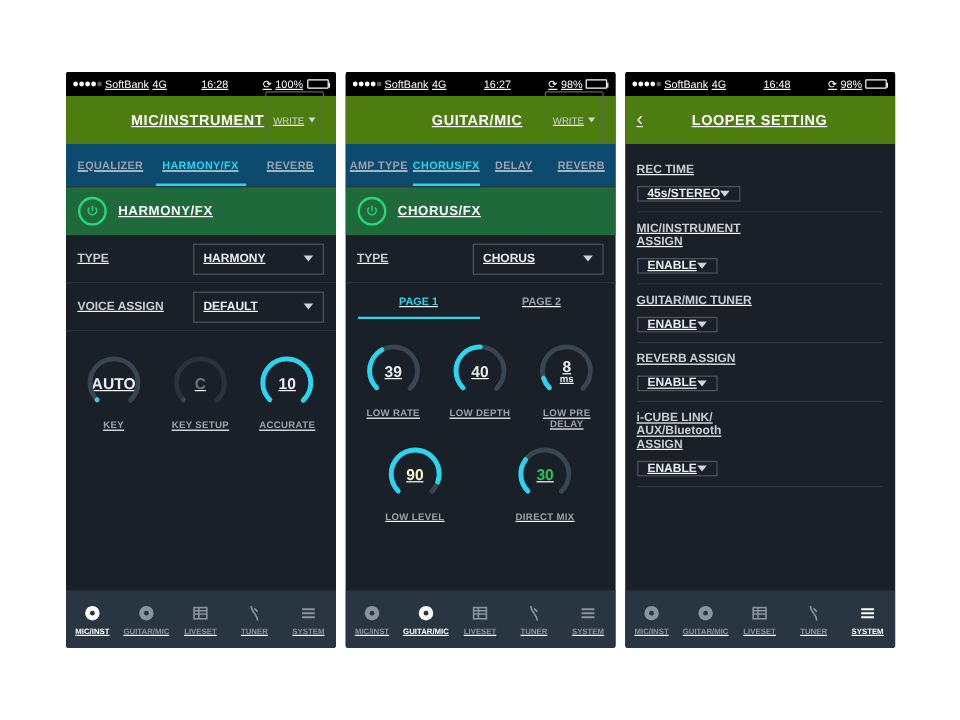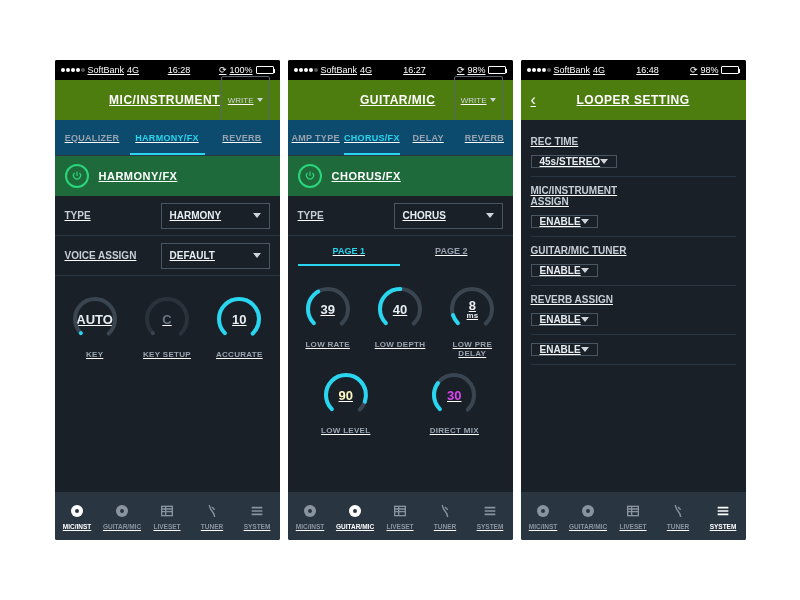--- a/index.html
+++ b/index.html
@@ -283,21 +283,21 @@
             <div class="dial-val" style="color: #fef9c3;">90</div>
           </div>
           <div class="dial-cap">LOW LEVEL</div>
         </div>
         <div class="dial">
           <div class="dial-ring">
             <svg viewBox="0 0 50 50">
     <circle cx="25" cy="25" r="20" fill="none" stroke="#3a4552" stroke-width="4" stroke-dasharray="94.24777960769379 125.66370614359172" transform="rotate(135 25 25)" stroke-linecap="round"></circle>
     <circle cx="25" cy="25" r="20" fill="none" stroke="#29d6ef" stroke-width="4" stroke-dasharray="28.274333882308138 125.66370614359172" transform="rotate(135 25 25)" stroke-linecap="round"></circle>
   </svg>
-            <div class="dial-val" style="color: #d946ef;">30</div>
+            <div class="dial-val" style="color: #22c55e;">30</div>
           </div>
           <div class="dial-cap">DIRECT MIX</div>
         </div>
       </div>
   </div>
   <div class="bottomnav" id="bn-1">
       <div class="bn-item">
         <span class="bn-icon">
           <svg viewBox="0 0 24 24">
             <circle cx="12" cy="12" r="9" fill="currentColor"></circle>
@@ -392,20 +392,22 @@
           </div>
         </div>
         <div class="setting-row">
           <span class="param-label" style="white-space: pre-line;">REVERB ASSIGN</span>
           <div class="select">
             <span>ENABLE</span>
             <span class="chev"></span>
           </div>
         </div>
         <div class="setting-row">
+          <span class="param-label" style="white-space: pre-line;">i-CUBE LINK/
+AUX/Bluetooth ASSIGN</span>
           <div class="select">
             <span>ENABLE</span>
             <span class="chev"></span>
           </div>
         </div>
       </div>
   </div>
   <div class="bottomnav" id="bn-2">
       <div class="bn-item">
         <span class="bn-icon">

